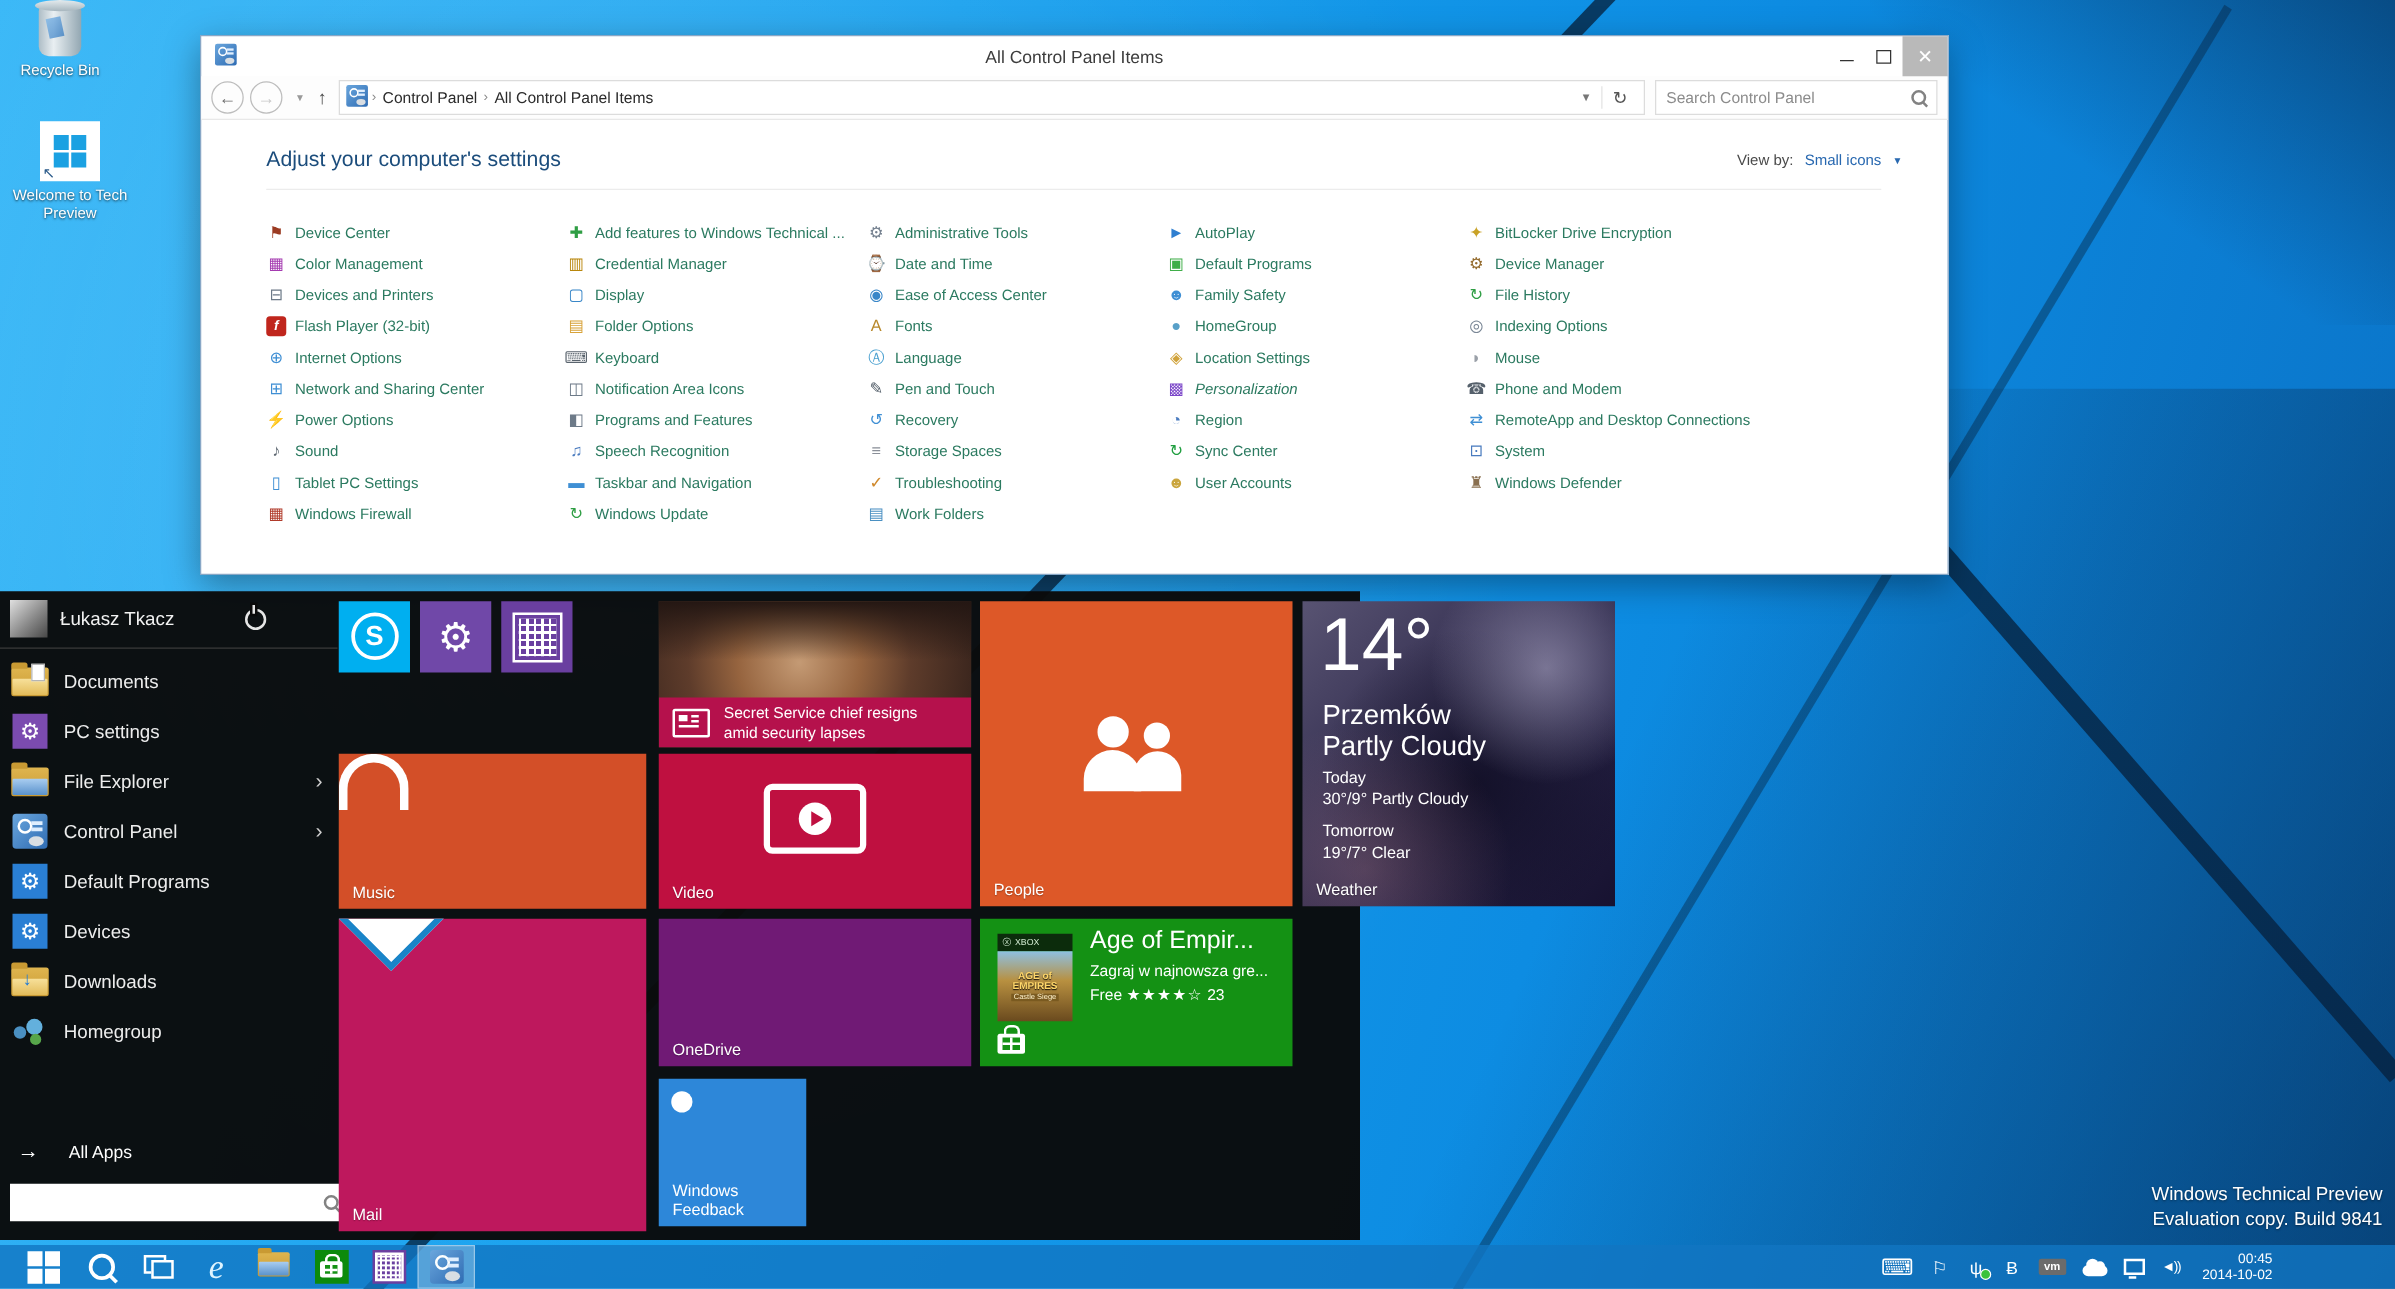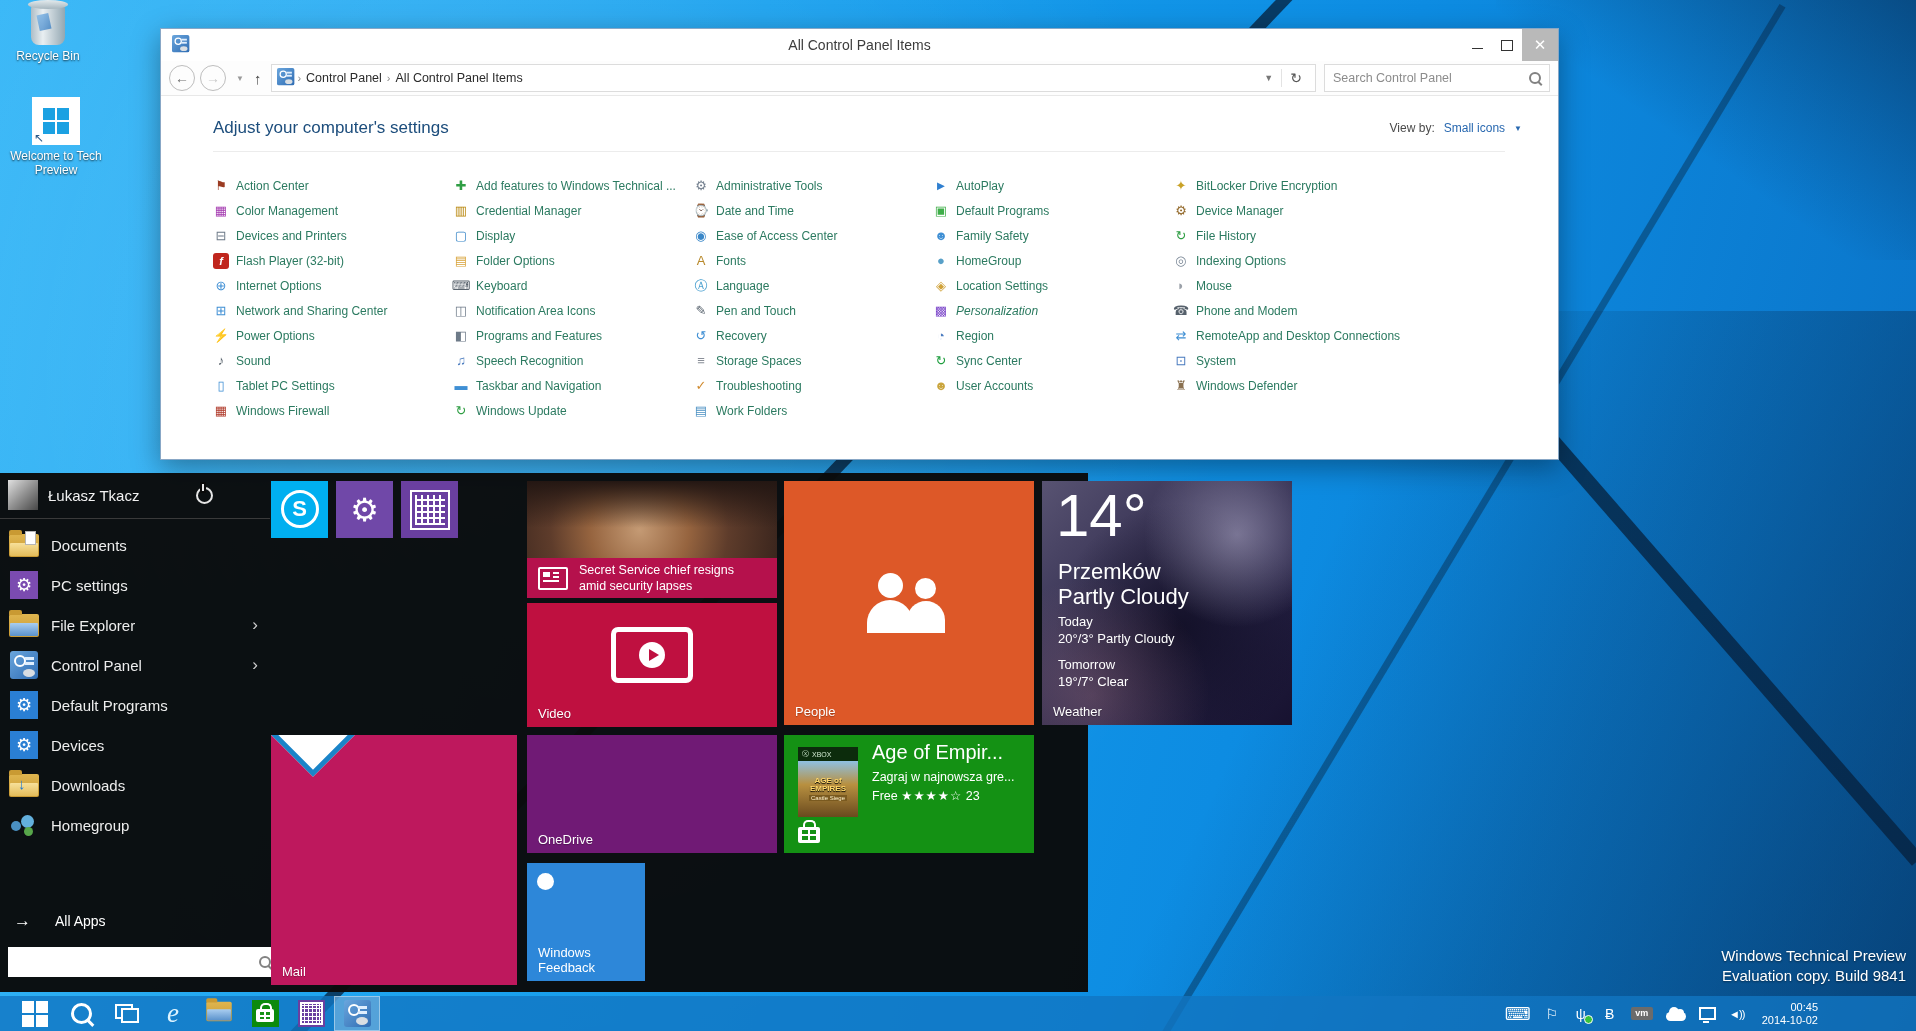--- a/index.html
+++ b/index.html
@@ -290,21 +290,21 @@
       <span class="viewby">
         <span>View by:</span>
         <span class="vbv">Small icons</span>
         <span class="vbc">▼</span>
       </span>
     </div>
     <div class="hdiv"></div>
     <div class="cp-grid">
         <div class="cp-item">
           <span class="cp-ic" style="color: rgb(155, 59, 34);">⚑</span>
-          <span class="cp-lb" style="color: rgb(43, 122, 96);">Action Center</span>
+          <span class="cp-lb" style="color: rgb(43, 122, 96);">Device Center</span>
         </div>
         <div class="cp-item">
           <span class="cp-ic" style="color: rgb(47, 158, 68);">✚</span>
           <span class="cp-lb" style="color: rgb(43, 122, 96);">Add features to Windows Technical ...</span>
         </div>
         <div class="cp-item">
           <span class="cp-ic" style="color: rgb(116, 128, 143);">⚙</span>
           <span class="cp-lb" style="color: rgb(43, 122, 96);">Administrative Tools</span>
         </div>
         <div class="cp-item">
@@ -606,24 +606,28 @@
           <span>Secret Service chief resigns</span><br>
           <span>amid security lapses</span>
         </span>
       </div>
     </div>
     <div class="tile" id="t-weather">
       <span class="w-temp">14°</span>
       <span class="w-city">Przemków</span>
       <span class="w-cond">Partly Cloudy</span>
       <span class="w-s1">Today</span>
-      <span class="w-s2">20°/3° Partly Cloudy</span>
+      <span class="w-s2">30°/9° Partly Cloudy</span>
       <span class="w-s3">Tomorrow</span>
       <span class="w-s4">19°/7° Clear</span>
       <span class="tile-label">Weather</span>
+    </div>
+    <div class="tile" id="t-music" style="background: rgb(211, 79, 40);">
+      <span class="hp"></span>
+      <span class="tile-label">Music</span>
     </div>
     <div class="tile" id="t-video" style="background: rgb(191, 16, 64);">
       <span class="vid">
           <span class="play">
             <i></i>
           </span>
         </span>
       <span class="tile-label">Video</span>
     </div>
     <div class="tile" id="t-mail" style="background: #be185d;">

